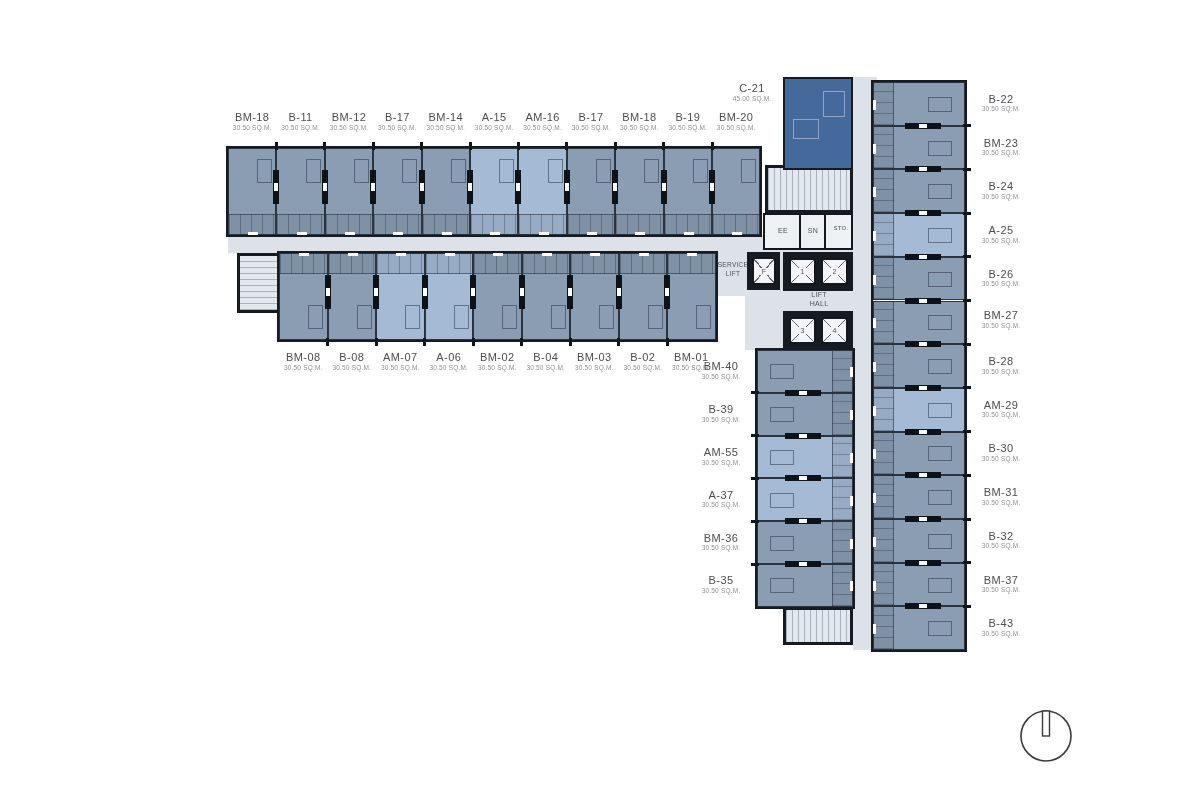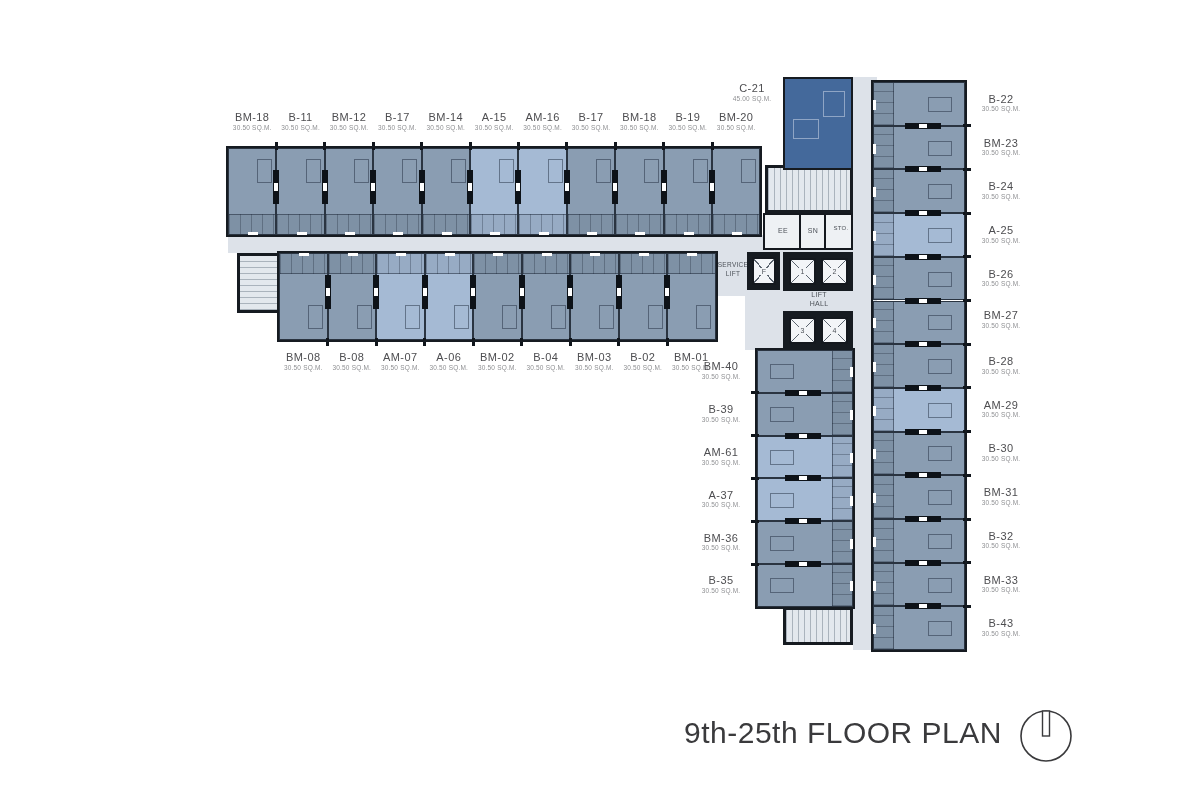--- a/index.html
+++ b/index.html
@@ -33,23 +33,20 @@
   .core-label{position:absolute;text-align:center;font-size:7px;letter-spacing:.3px;color:#4c5158;line-height:1.35;white-space:pre-line;pointer-events:none;}
   .room{position:absolute;background:#eef1f4;border:2px solid #14181e;box-sizing:border-box;}
   #title-block{position:absolute;left:684px;top:716px;width:330px;}
   #page-title{font-size:30px;color:#3a3a3c;letter-spacing:.5px;font-weight:400;white-space:nowrap;}
   #compass{position:absolute;left:1018px;top:708px;}
 </style>
 </head>
 <body>
 
 <div id="plan">
-  <div id="title-block">
-    <span id="page-title">9th-25th FLOOR PLAN</span>
-  </div>
   <svg id="compass" width="56" height="56" viewBox="0 0 56 56">
     <circle cx="28" cy="28" r="25" fill="none" stroke="#3a3a3c" stroke-width="1.6"></circle>
     <rect x="24.5" y="3" width="7" height="25" fill="#ffffff" stroke="#3a3a3c" stroke-width="1.4"></rect>
   </svg>
 <div class="corridor" style="left: 228px; top: 235px; width: 649px; height: 18px;"></div>
     <div class="corridor" style="left: 853px; top: 77px; width: 24px; height: 573px;"></div>
     <div class="corridor" style="left: 745px; top: 250px; width: 108px; height: 100px;"></div>
     <div class="corridor" style="left: 716px; top: 252px; width: 34px; height: 44px;"></div>
     <div class="stair h" style="left: 237px; top: 253px; width: 43px; height: 60px;"></div>
     <div class="stair v" style="left: 765px; top: 165px; width: 88px; height: 48px;"></div>
@@ -450,21 +447,21 @@
     <div class="unit" style="left: 873px; top: 562.7px; width: 92px; height: 43.7px; background: rgb(138, 157, 178);">
       <div class="bath cols" style="top: 0px; bottom: 0px; left: 0px; width: 20px; border-right: 1px solid rgba(22, 32, 48, 0.5);"></div>
       <div class="door" style="top: 16.85px; left: -1px; width: 3px; height: 10px;"></div>
       <div class="closet" style="top: 13.85px; right: 12px; width: 24px; height: 15px;"></div>
     </div>
     <div class="party" style="left: 905px; top: 559.7px; width: 36px; height: 6px;">
       <div class="door" style="left: 14px; top: 1px; width: 8px; height: 4px;"></div>
     </div>
     <div class="tick" style="left: 963px; top: 561.2px; width: 8px; height: 3px;"></div>
     <div class="u-label" style="left: 961px; top: 573.55px; width: 80px;">
-      <span class="u-name">BM-33</span>
+      <span class="u-name">BM-37</span>
       <span class="u-area">30.50 SQ.M.</span>
     </div>
     <div class="unit" style="left: 873px; top: 606.4px; width: 92px; height: 43.7px; background: rgb(138, 157, 178);">
       <div class="bath cols" style="top: 0px; bottom: 0px; left: 0px; width: 20px; border-right: 1px solid rgba(22, 32, 48, 0.5);"></div>
       <div class="door" style="top: 16.85px; left: -1px; width: 3px; height: 10px;"></div>
       <div class="closet" style="top: 13.85px; right: 12px; width: 24px; height: 15px;"></div>
     </div>
     <div class="party" style="left: 905px; top: 603.4px; width: 36px; height: 6px;">
       <div class="door" style="left: 14px; top: 1px; width: 8px; height: 4px;"></div>
     </div>
@@ -499,21 +496,21 @@
     <div class="unit" style="left: 757px; top: 435.6px; width: 96px; height: 42.8px; background: rgb(165, 186, 212);">
       <div class="bath cols" style="top: 0px; bottom: 0px; right: 0px; width: 20px; border-left: 1px solid rgba(22, 32, 48, 0.5);"></div>
       <div class="door" style="top: 16.4px; right: -1px; width: 3px; height: 10px;"></div>
       <div class="closet" style="top: 13.4px; left: 12px; width: 24px; height: 15px;"></div>
     </div>
     <div class="party" style="left: 785px; top: 432.6px; width: 36px; height: 6px;">
       <div class="door" style="left: 14px; top: 1px; width: 8px; height: 4px;"></div>
     </div>
     <div class="tick" style="left: 751px; top: 434.1px; width: 8px; height: 3px;"></div>
     <div class="u-label" style="left: 681px; top: 446px; width: 80px;">
-      <span class="u-name">AM-61</span>
+      <span class="u-name">AM-55</span>
       <span class="u-area">30.50 SQ.M.</span>
     </div>
     <div class="unit" style="left: 757px; top: 478.4px; width: 96px; height: 42.8px; background: rgb(165, 186, 212);">
       <div class="bath cols" style="top: 0px; bottom: 0px; right: 0px; width: 20px; border-left: 1px solid rgba(22, 32, 48, 0.5);"></div>
       <div class="door" style="top: 16.4px; right: -1px; width: 3px; height: 10px;"></div>
       <div class="closet" style="top: 13.4px; left: 12px; width: 24px; height: 15px;"></div>
     </div>
     <div class="party" style="left: 785px; top: 475.4px; width: 36px; height: 6px;">
       <div class="door" style="left: 14px; top: 1px; width: 8px; height: 4px;"></div>
     </div>

